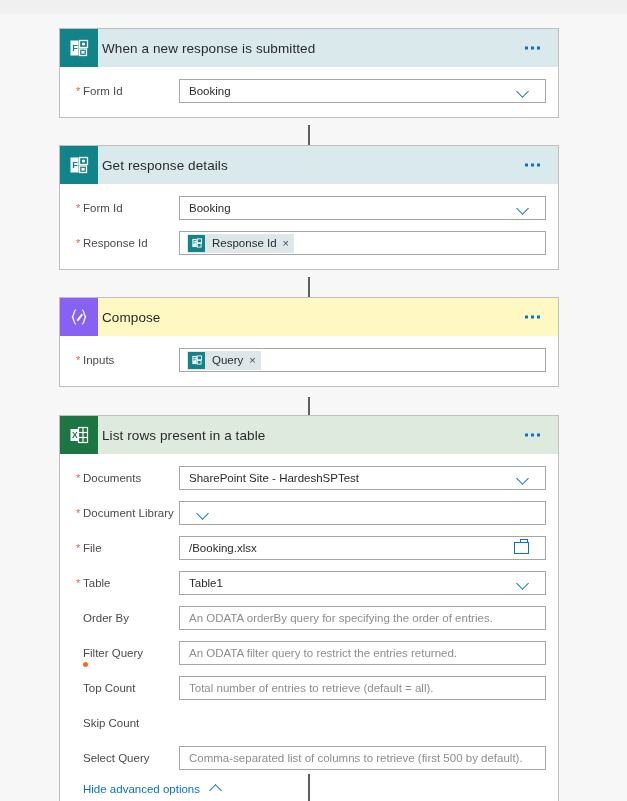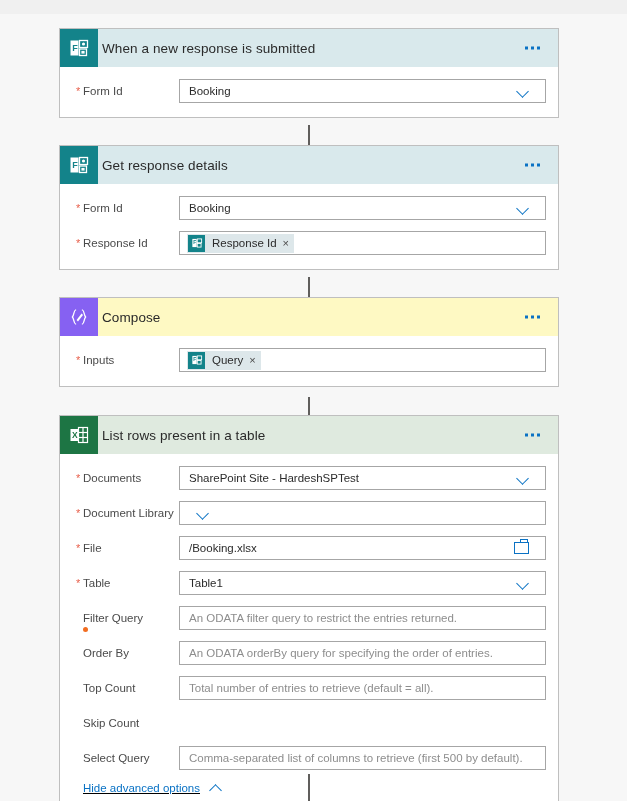--- a/index.html
+++ b/index.html
@@ -196,25 +196,24 @@
   .chip .chip-x {
     font-size: 11px;
     color: #4a4a4a;
     cursor: pointer;
     line-height: 1;
   }
 
   
   .adv-link {
     display: flex;
-    align-items: center;
+    align-items: flex-end;
     margin: 0 0 2px 11px;
     cursor: pointer;
     width: max-content;
-    text-decoration: underline;
   }
   .adv-link span {
     font-size: 11.5px;
     color: #0a72c4;
   }
   .adv-chev {
     width: 14px; height: 14px;
     position: relative;
     margin-left: 9px;
   }
@@ -455,34 +454,34 @@
           <span>Table</span>
         </div>
         <div class="field">
           <span class="val">Table1</span>
           <span class="chev"></span>
         </div>
       </div>
 
       <div class="row">
         <div class="lbl">
+          <span>Order By</span>
+        </div>
+        <div class="field ph">
+          <span class="val">An ODATA orderBy query for specifying the order of entries.</span>
+        </div>
+      </div>
+
+      <div class="row">
+        <div class="lbl">
           <span>Filter Query</span>
           <span class="warn-dot"></span>
         </div>
         <div class="field ph">
           <span class="val">An ODATA filter query to restrict the entries returned.</span>
-        </div>
-      </div>
-
-      <div class="row">
-        <div class="lbl">
-          <span>Order By</span>
-        </div>
-        <div class="field ph">
-          <span class="val">An ODATA orderBy query for specifying the order of entries.</span>
         </div>
       </div>
 
       <div class="row">
         <div class="lbl">
           <span>Top Count</span>
         </div>
         <div class="field ph">
           <span class="val">Total number of entries to retrieve (default = all).</span>
         </div>

